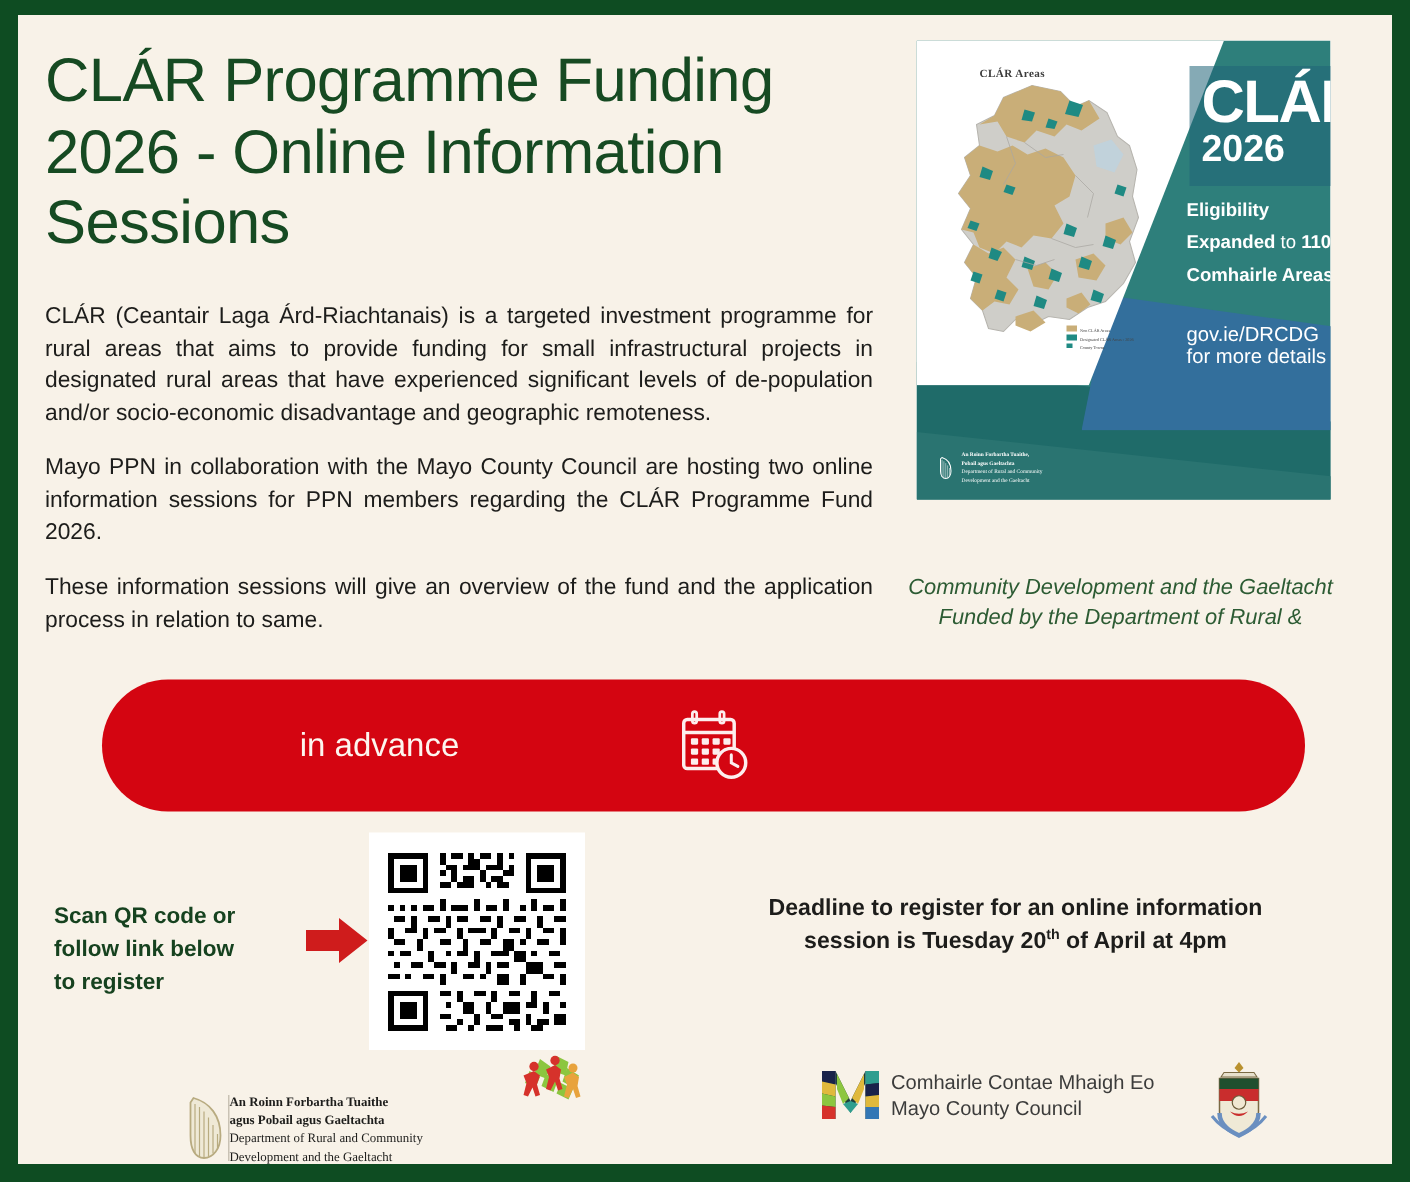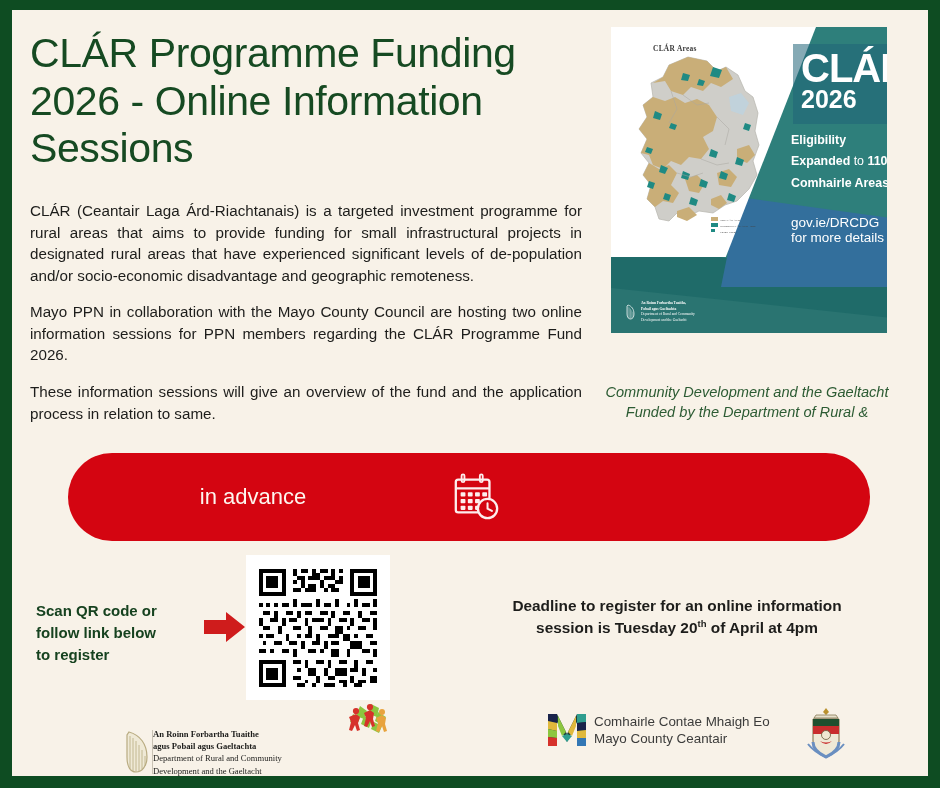--- a/index.html
+++ b/index.html
@@ -548,21 +548,21 @@
           <polygon points="32,15 41,14 41,22 32,23" fill="#19234a"></polygon>
           <polygon points="32,23 41,22 41,30 32,30" fill="#e0b93c"></polygon>
           <polygon points="32,30 41,30 41,38 32,38" fill="#3377b5"></polygon>
           <polygon points="13,8 21,24 17,28 13,18" fill="#8cc63f"></polygon>
           <polygon points="31,8 23,24 27,28 31,18" fill="#e0b93c"></polygon>
           <polygon points="17,28 22,26 27,28 22,34" fill="#2f9e8f"></polygon>
         </g>
       </svg>
       <div id="mcc-text">
         <div>Comhairle Contae Mhaigh Eo</div>
-        <div>Mayo County Ceantair</div>
+        <div>Mayo County Council</div>
       </div>
     </div>
 
     <div id="crest">
       <svg width="48" height="58" viewBox="0 0 48 58">
         <path d="M24 4 l3 4 -3 3 -3 -3 z" fill="#b9912e"></path>
         <path d="M14 11 h20 l2 3 h-24 z" fill="#e7e0cc" stroke="#7a6a44" stroke-width="0.7"></path>
         <path d="M11 15 h26 v22 c0 9 -9 14 -13 16 c-4 -2 -13 -7 -13 -16 z" fill="#efe9d6" stroke="#7a6a44" stroke-width="1"></path>
         <path d="M11 15 h26 v7 h-26 z" fill="#1f4f2e"></path>
         <path d="M11 22 h26 v8 h-26 z" fill="#c92d2d"></path>

